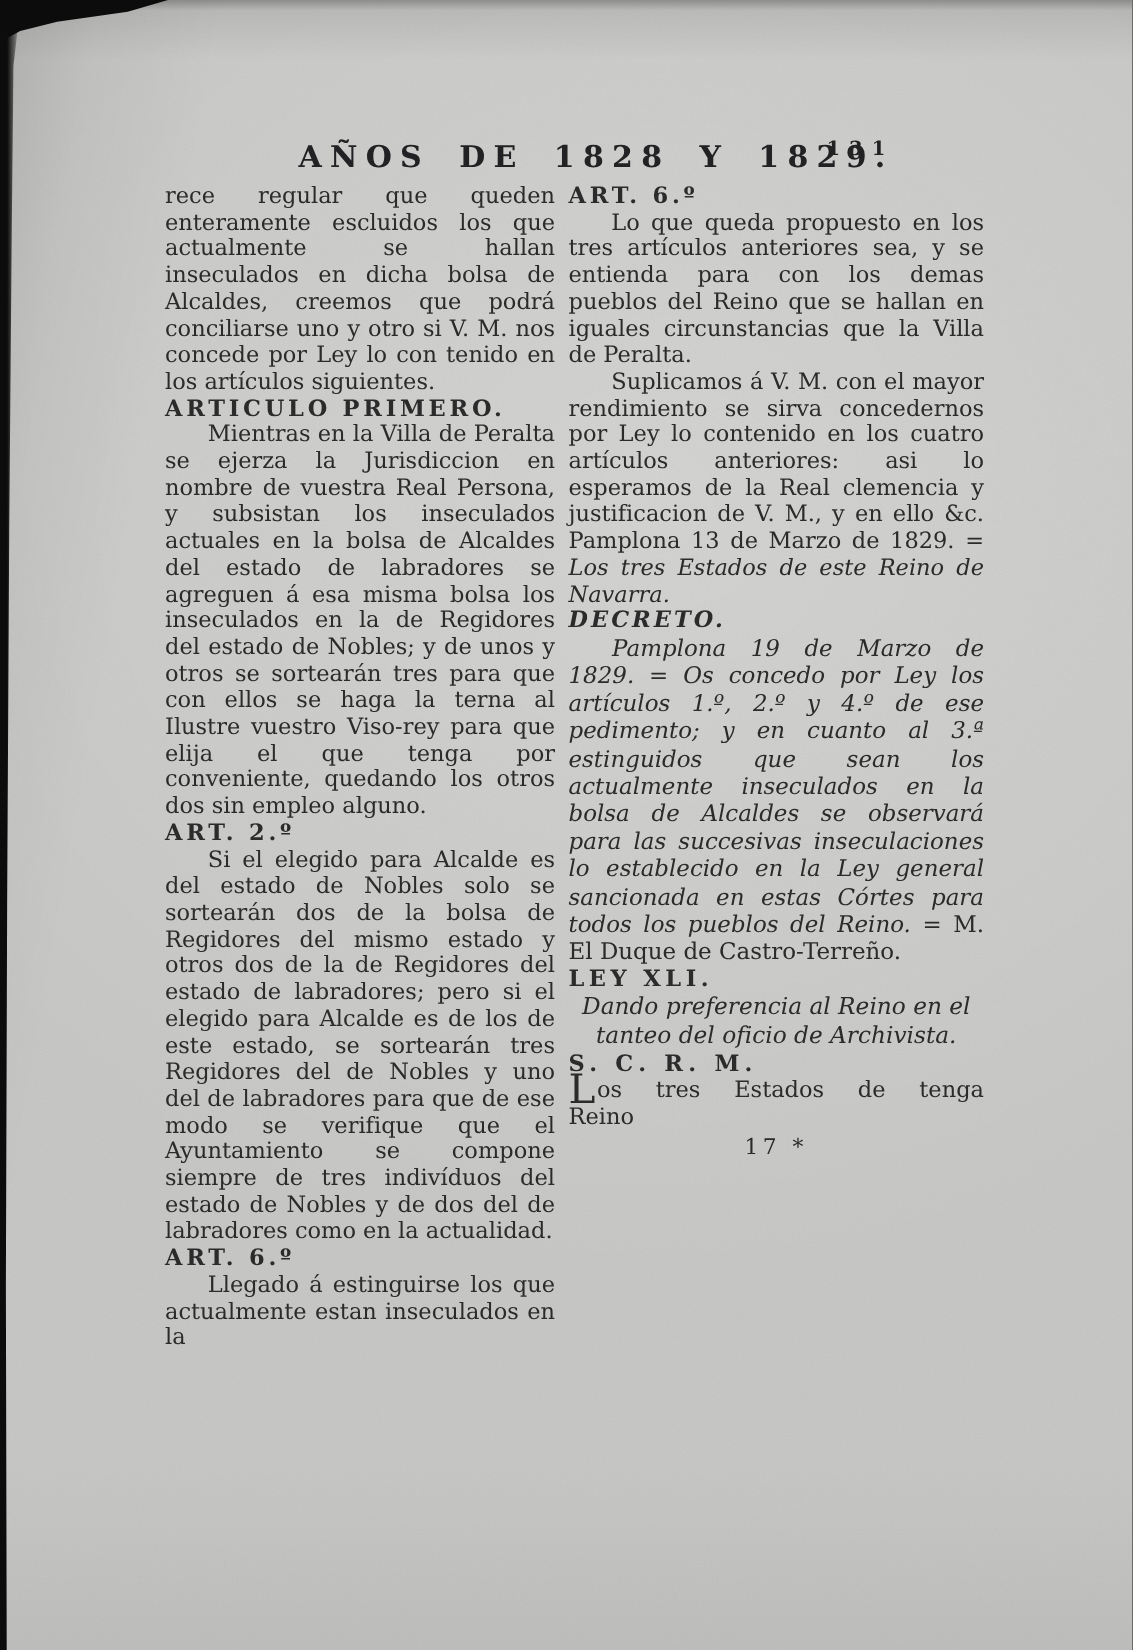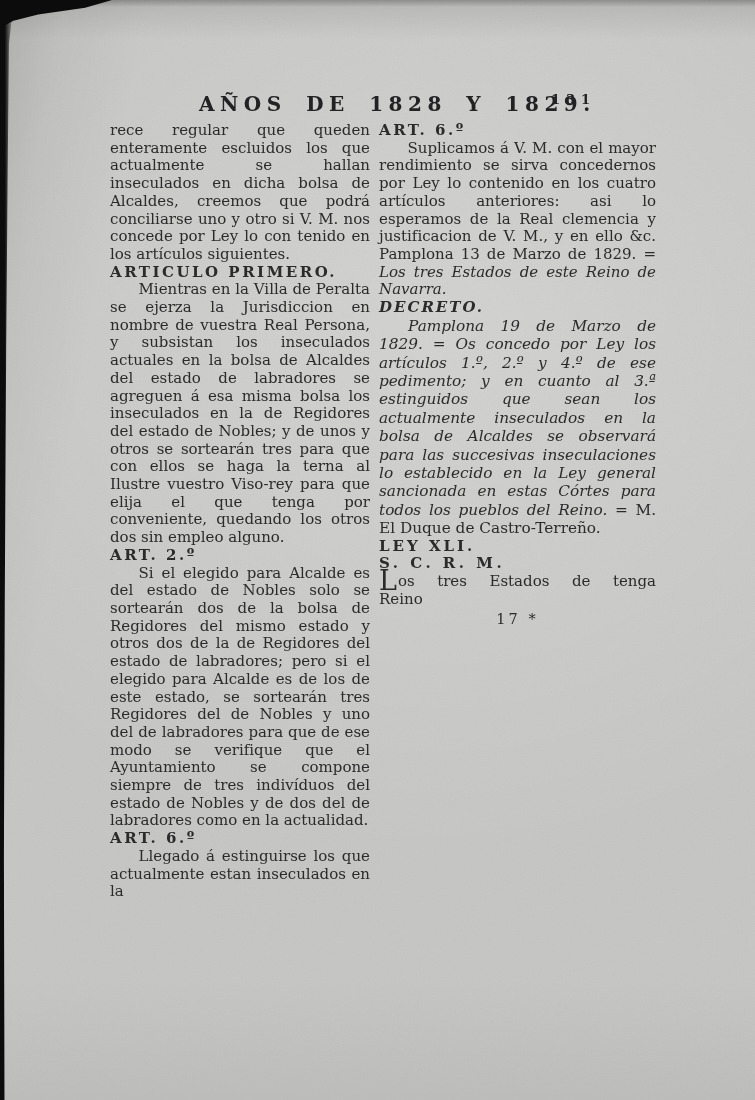--- a/index.html
+++ b/index.html
@@ -179,30 +179,32 @@
     <p class="art-head h-art2">ART. 2.º</p>
     <p class="indent">Si el elegido para Alcalde es del estado de Nobles solo se sortearán dos de la bolsa de Regidores del mismo estado y otros dos de la de Regidores del estado de labradores; pero si el elegido para Alcalde es de los de este estado, se sortearán tres Regidores del de Nobles y uno del de labradores para que de ese modo se verifique que el Ayuntamiento se compone siempre de tres indivíduos del estado de Nobles y de dos del de labradores como en la actualidad.</p>
 
     <p class="art-head h-art3">ART. 6.º</p>
     <p class="indent">Llegado á estinguirse los que actualmente estan inseculados en la</p>
   </div>
 
   <div class="col col-right">
 
     <p class="art-head h-art4">ART. 6.º</p>
+    <p class="indent">Lo que queda propuesto en los tres artículos anteriores sea, y se entienda para con los demas pueblos del Reino que se hallan en iguales circunstancias que la Villa de Peralta.</p>
     <p class="indent">
       <span class="roman">Suplicamos á V. M. con el mayor rendimiento se sirva concedernos por Ley lo contenido en los cuatro artículos anteriores: asi lo esperamos de la Real clemencia y justificacion de V. M., y en ello &amp;c. Pamplona 13 de Marzo de 1829. = </span><span class="italic">Los tres Estados de este Reino de Navarra.</span>
     </p>
 
     <p class="decreto-head">DECRETO.</p>
     <p class="indent italic-block">
       <span>Pamplona 19 de Marzo de 1829. = Os concedo por Ley los artículos 1.º, 2.º y 4.º de ese pedimento; y en cuanto al 3.ª estinguidos que sean los actualmente inseculados en la bolsa de Alcaldes se observará para las succesivas inseculaciones lo establecido en la Ley general sancionada en estas Córtes para todos los pueblos del Reino. = </span><span class="roman">M. El Duque de Castro-Terreño.</span>
     </p>
 
     <p class="ley-head">LEY XLI.</p>
+    <p class="ley-subtitle">Dando preferencia al Reino en el tanteo del oficio de Archivista.</p>
 
     <p class="scrm-head">S. C. R. M.</p>
 
     <p class="closing-line">
       <span class="drop-initial">L</span><span>os tres Estados de tenga Reino</span>
     </p>
     <p class="signature-mark">17 *</p>
   </div>
 
 </div>

